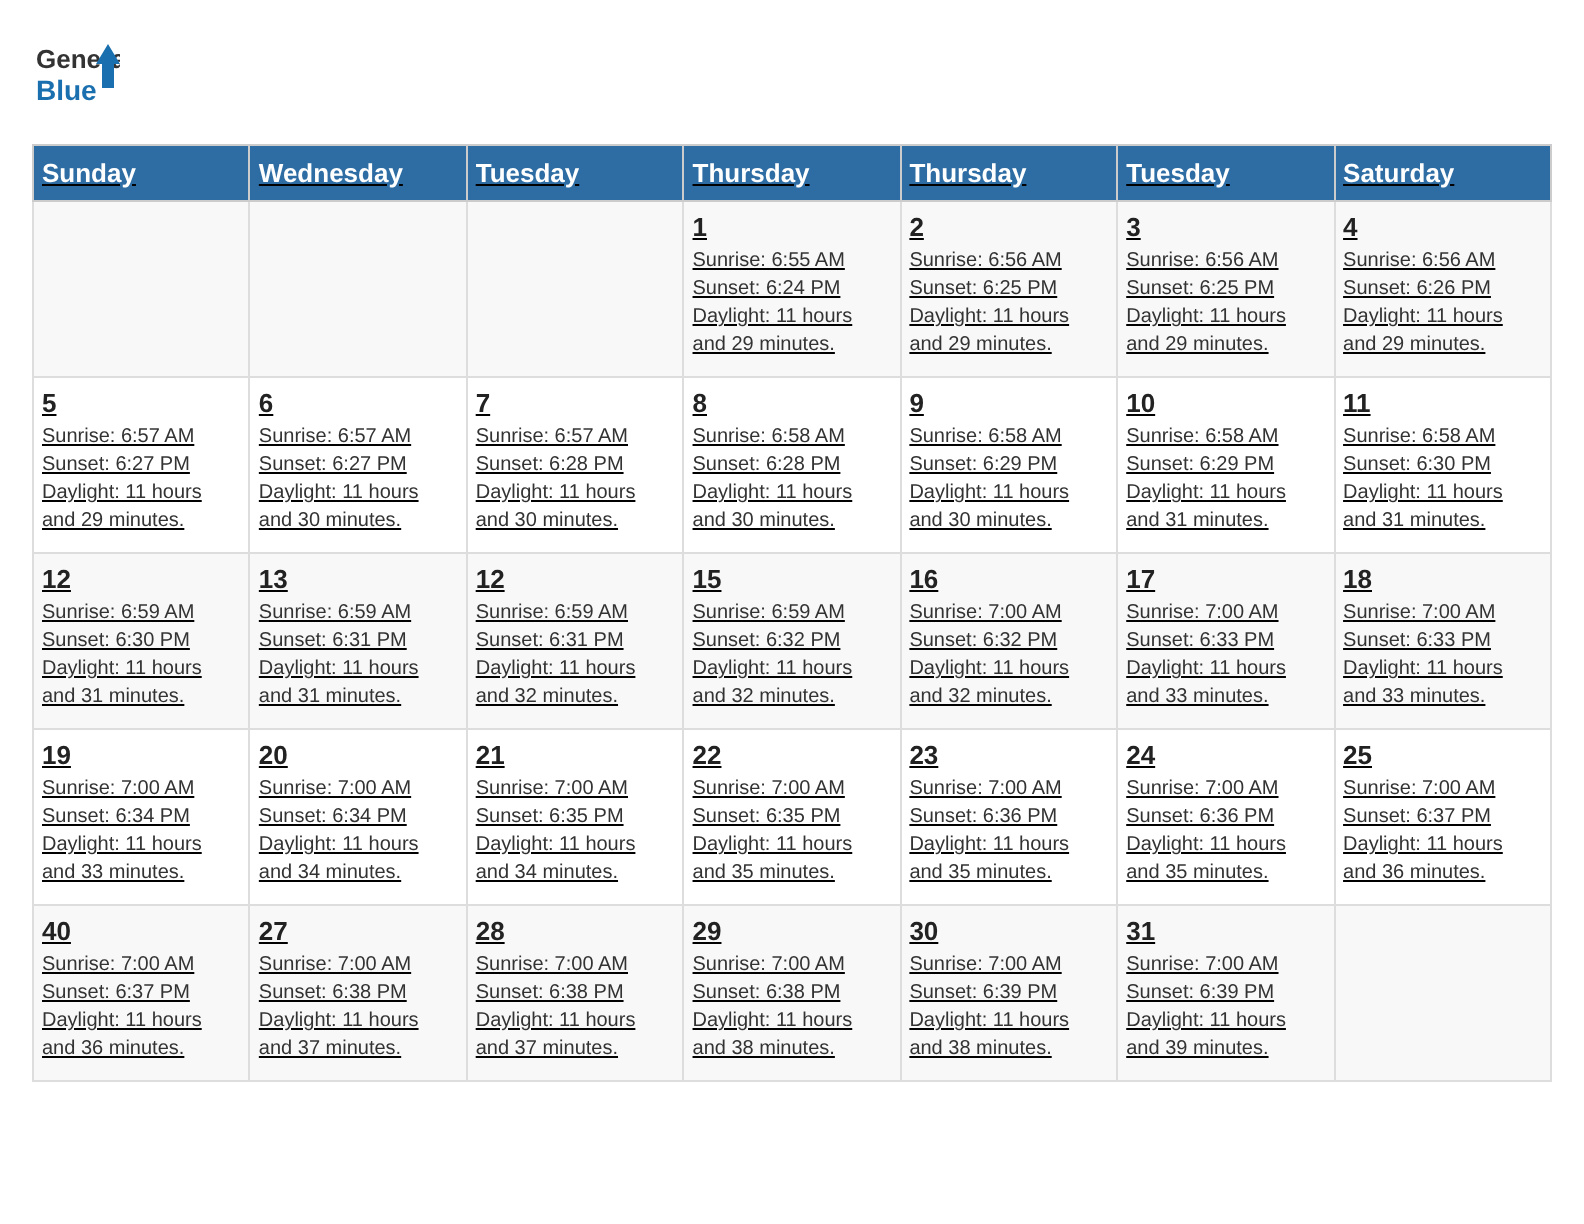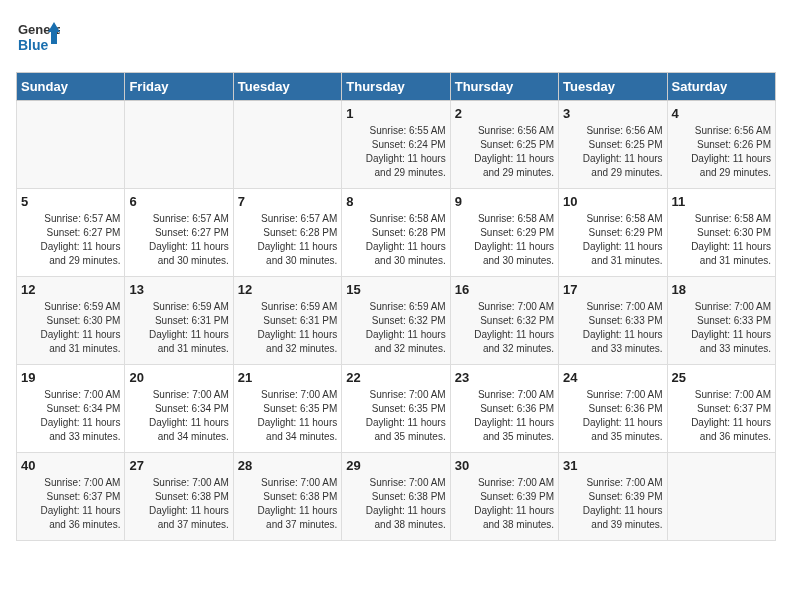--- a/index.html
+++ b/index.html
@@ -30,20 +30,21 @@
     }
     .title-block h2 {
       font-size: 16px;
       font-weight: normal;
       color: #444;
     }
     table {
       width: 100%;
       border-collapse: collapse;
       table-layout: fixed;
+      text-decoration: underline;
     }
     thead tr th {
       background-color: #2e6da4;
       color: #fff;
       padding: 6px 4px;
       font-size: 13px;
       font-weight: bold;
       text-align: left;
       border: 1px solid #ccc;
     }
@@ -64,21 +65,20 @@
     .day-number {
       font-weight: bold;
       font-size: 13px;
       margin-bottom: 3px;
       display: block;
     }
     .day-info {
       font-size: 10px;
       line-height: 1.4;
       color: #333;
-      text-align: right;
     }
   </style>
 </head>
 <body>
 
 <div class="header">
   <div class="logo">
   <svg width="44" height="44" viewBox="0 0 44 44">
     <text x="2" y="18" font-size="13" font-weight="bold" font-family="Arial,sans-serif" fill="#333">General</text>
     <text x="2" y="34" font-size="14" font-weight="bold" font-family="Arial,sans-serif" fill="#1a6faf">Blue</text>
@@ -88,21 +88,21 @@
   <div class="title-block">
     <h1></h1>
     <h2></h2>
   </div>
 </div>
 
 <table>
   <thead>
     <tr>
     <th>Sunday</th>
-        <th>Friday</th>
+        <th>Wednesday</th>
         <th>Tuesday</th>
         <th>Thursday</th>
         <th>Thursday</th>
         <th>Tuesday</th>
         <th>Saturday</th>
       </tr>
   </thead>
   <tbody id="calendar-body">
   <tr>
         <td></td>

